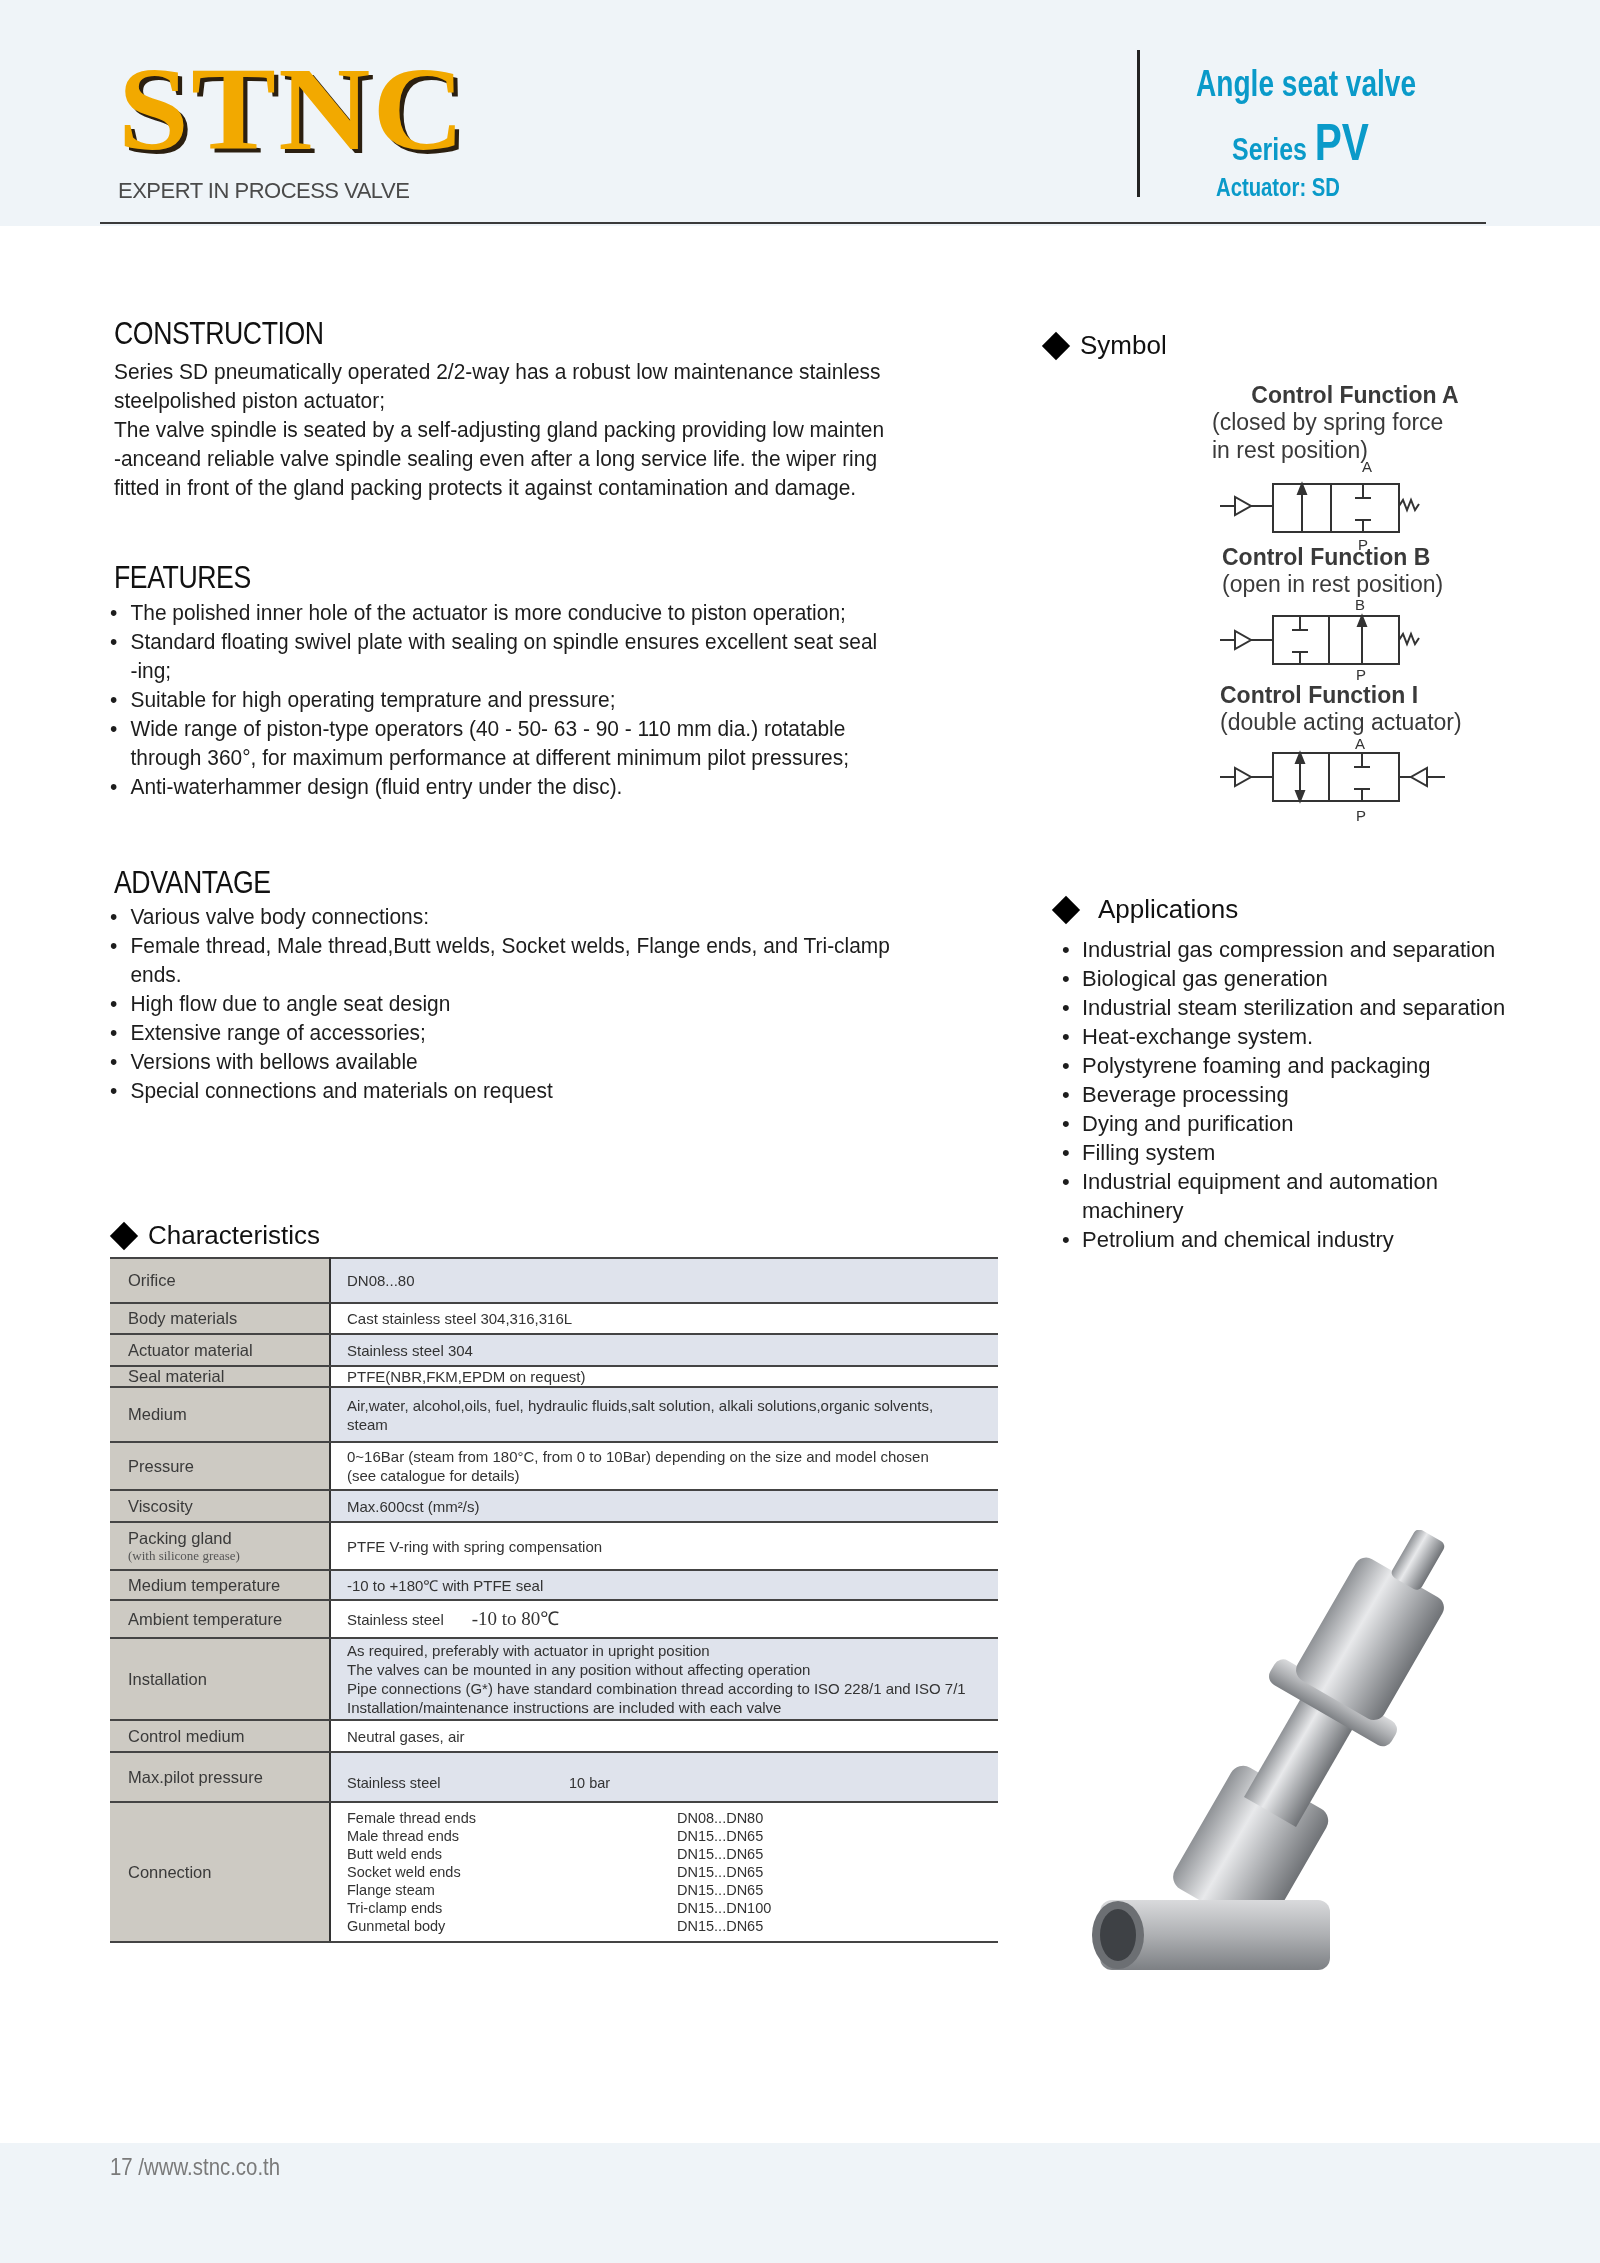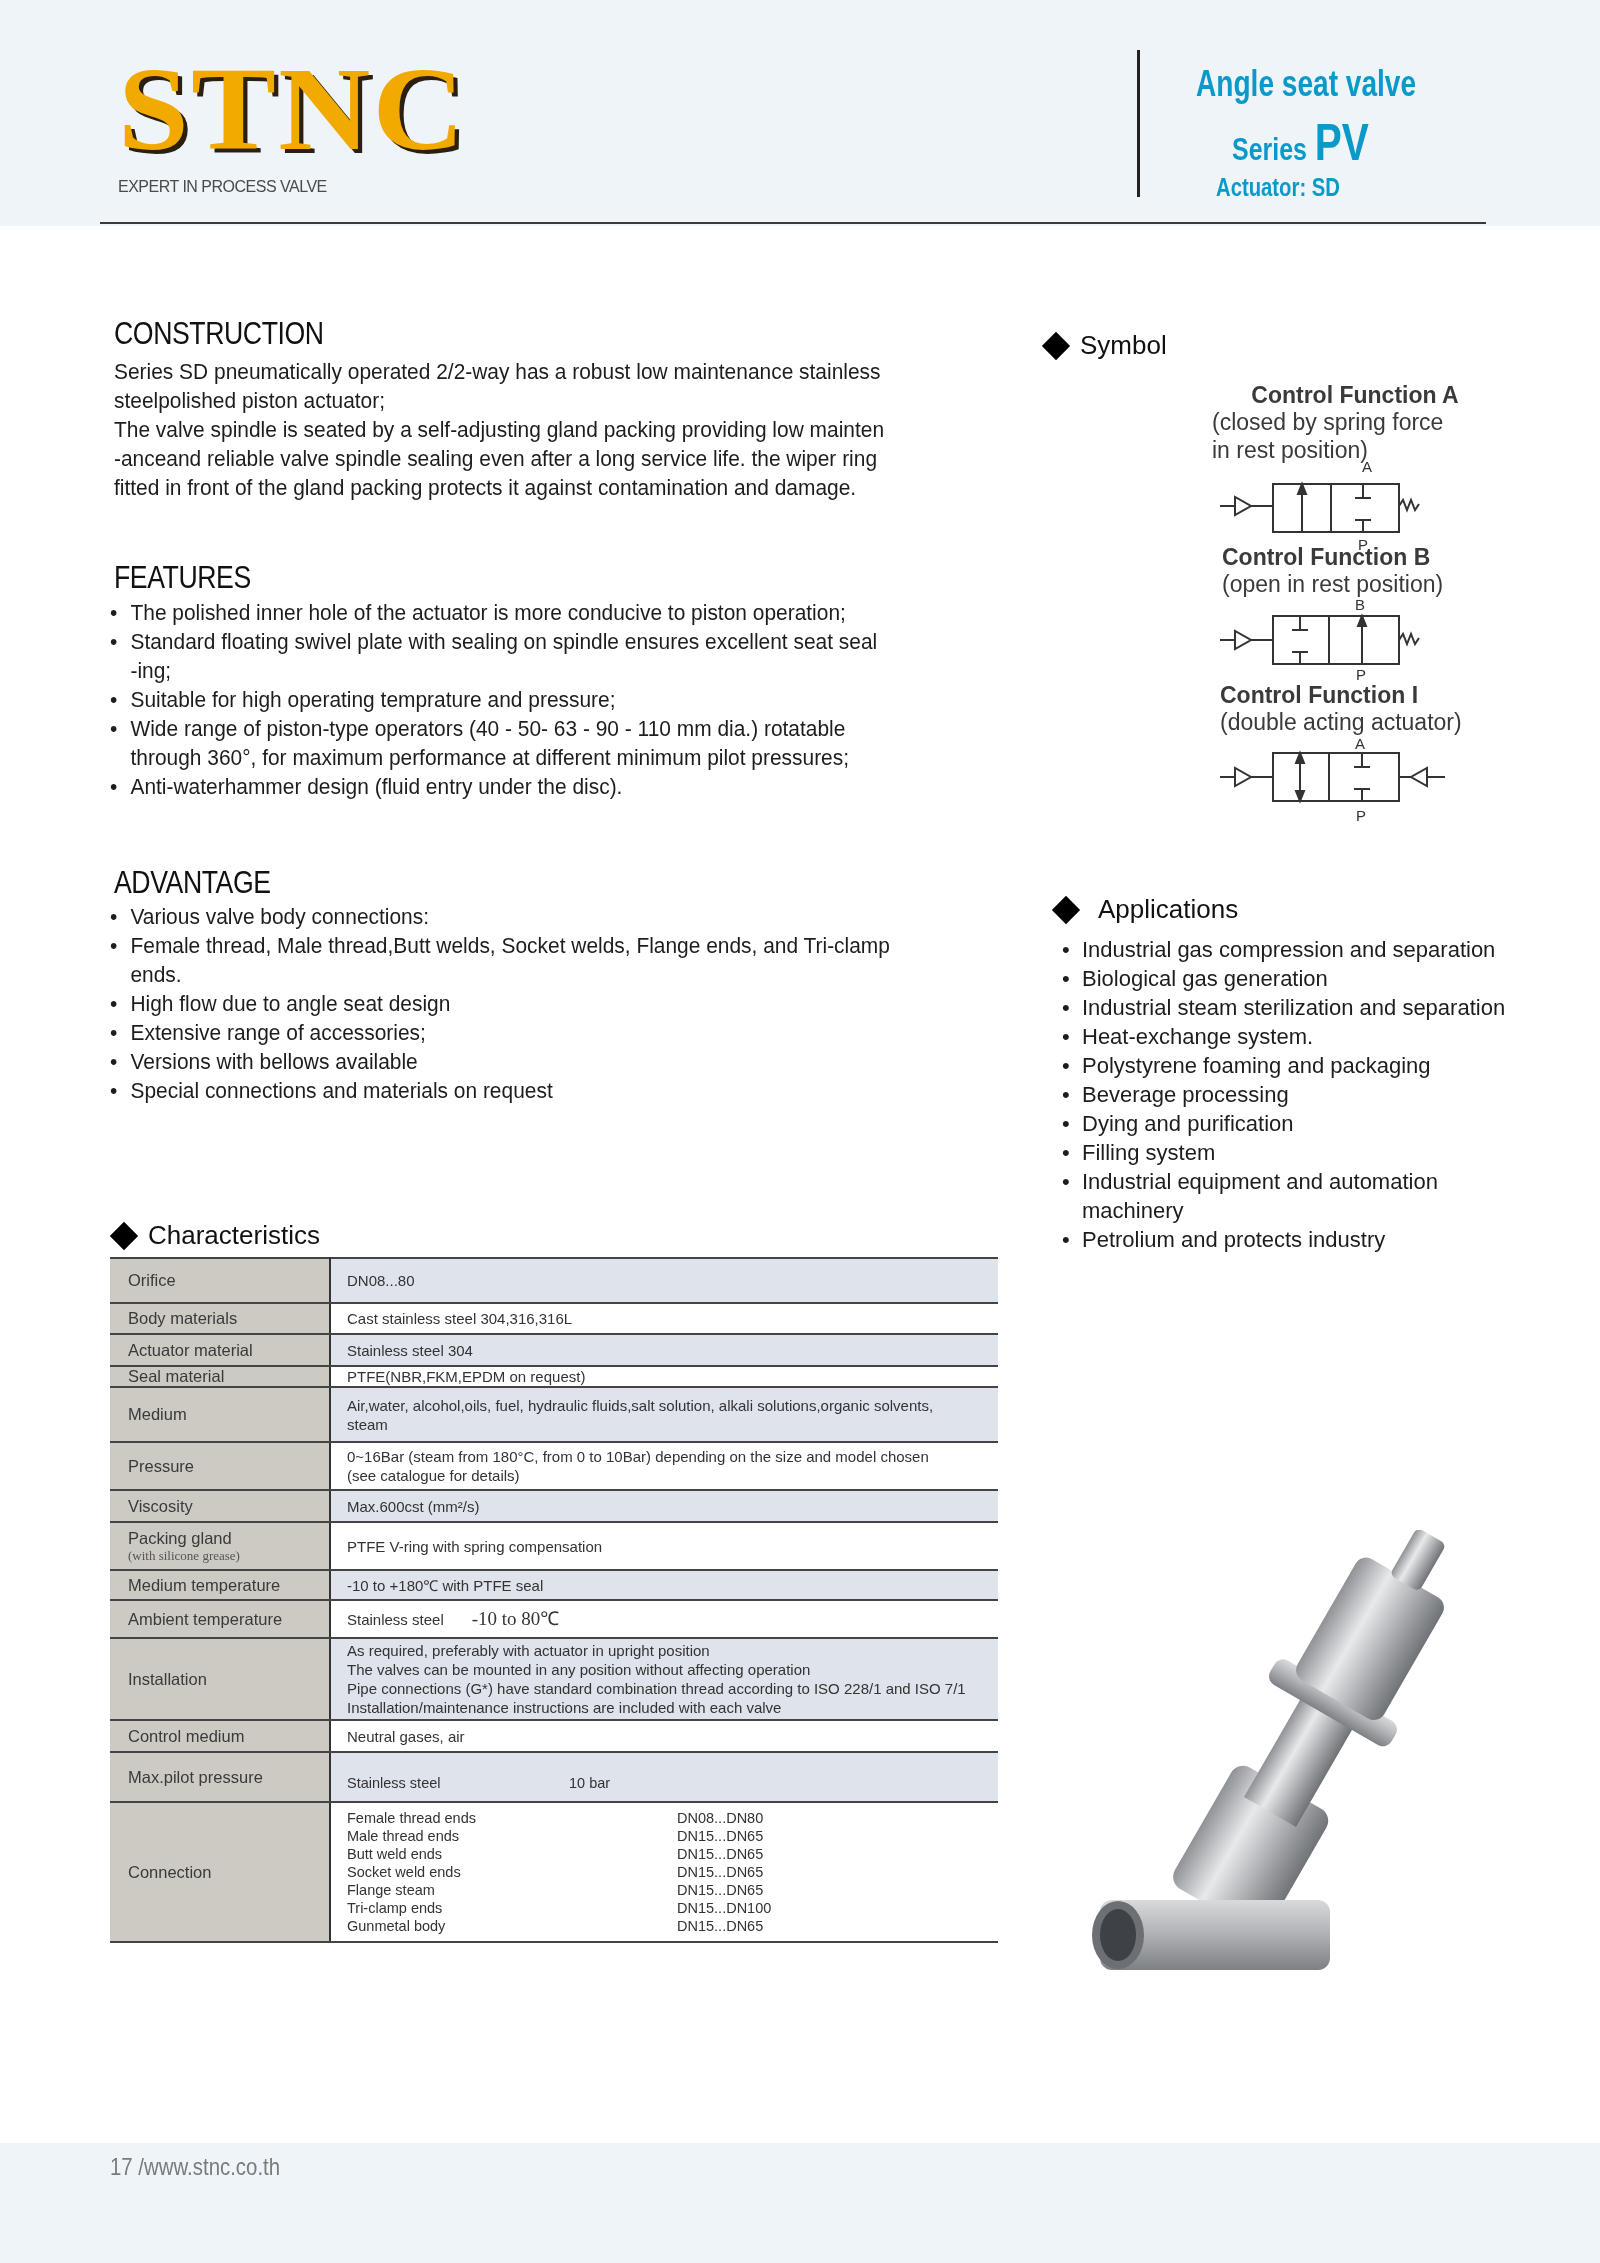--- a/index.html
+++ b/index.html
@@ -5,21 +5,21 @@
   * { box-sizing: border-box; margin: 0; padding: 0; }
   html, body { width: 1600px; height: 2263px; background: #ffffff; overflow: hidden; }
   body { position: relative; font-family: "Liberation Sans", sans-serif; color: #1a1a1a; }
 
   
   .header { position: absolute; left: 0; top: 0; width: 1600px; height: 226px; background: #eff4f8; }
   .header-rule { position: absolute; left: 100px; top: 222px; width: 1386px; height: 2px; background: #3a3a3a; }
   .logo { position: absolute; left: 118px; top: 60px; width: 350px; }
   .logo-text { font-family: "Liberation Serif", serif; font-weight: 700; font-size: 118px; line-height: 100px;
     color: #f2a900; letter-spacing: 2px; text-shadow: 4px 4px 0 #2b1f10; transform: scaleX(1.08); transform-origin: left; }
-  .logo-tag { margin-top: 18px; font-size: 16px; color: #4a4a4a; letter-spacing: -0.5px; transform: scaleX(1.0); white-space: nowrap; }
+  .logo-tag { margin-top: 18px; font-size: 22px; color: #4a4a4a; letter-spacing: -0.5px; transform: scaleX(1.0); white-space: nowrap; }
 
   .hcenter { position: absolute; left: 560px; top: 60px; width: 520px; text-align: center; color: #0a9ac9; font-weight: 700; }
   .hcenter .h-title { font-family: "Liberation Sans Narrow", "Liberation Sans", sans-serif; font-size: 64px; line-height: 74px; transform: scaleX(0.72); letter-spacing: 1px; }
   .hcenter .h-sub { font-size: 31px; line-height: 36px; transform: scaleX(0.74); white-space: nowrap; margin-left: -80px; margin-right: -80px; }
 
   .hdivider { position: absolute; left: 1137px; top: 50px; width: 3px; height: 147px; background: #222; }
 
   .hright { position: absolute; left: 1150px; top: 58px; width: 350px; color: #0a9ac9; font-weight: 700; }
   .hright .r1 { font-size: 36px; line-height: 52px; transform: scaleX(0.78); transform-origin: left; margin-left: 46px; white-space: nowrap; }
   .hright .r2 { margin-left: 82px; margin-top: 2px; white-space: nowrap; transform: scaleX(0.78); transform-origin: left; }
@@ -202,21 +202,21 @@
   <li>Industrial gas compression and separation</li>
   <li>Biological gas generation</li>
   <li>Industrial steam sterilization and separation</li>
   <li>Heat-exchange system.</li>
   <li>Polystyrene foaming and packaging</li>
   <li>Beverage processing</li>
   <li>Dying and purification</li>
   <li>Filling system</li>
   <li>Industrial equipment and automation</li>
   <li style="list-style:none;" class="nobullet">machinery</li>
-  <li>Petrolium and protects industry</li>
+  <li>Petrolium and chemical industry</li>
 </ul>
 <style>.apps li.nobullet::before { content: ""; }</style>
 
 <div class="diamond-head" style="left:114px; top:1220px;">
   <span class="diamond"></span>
   <span>Characteristics</span>
 </div>
 
 <table class="ctable">
   <tbody>

